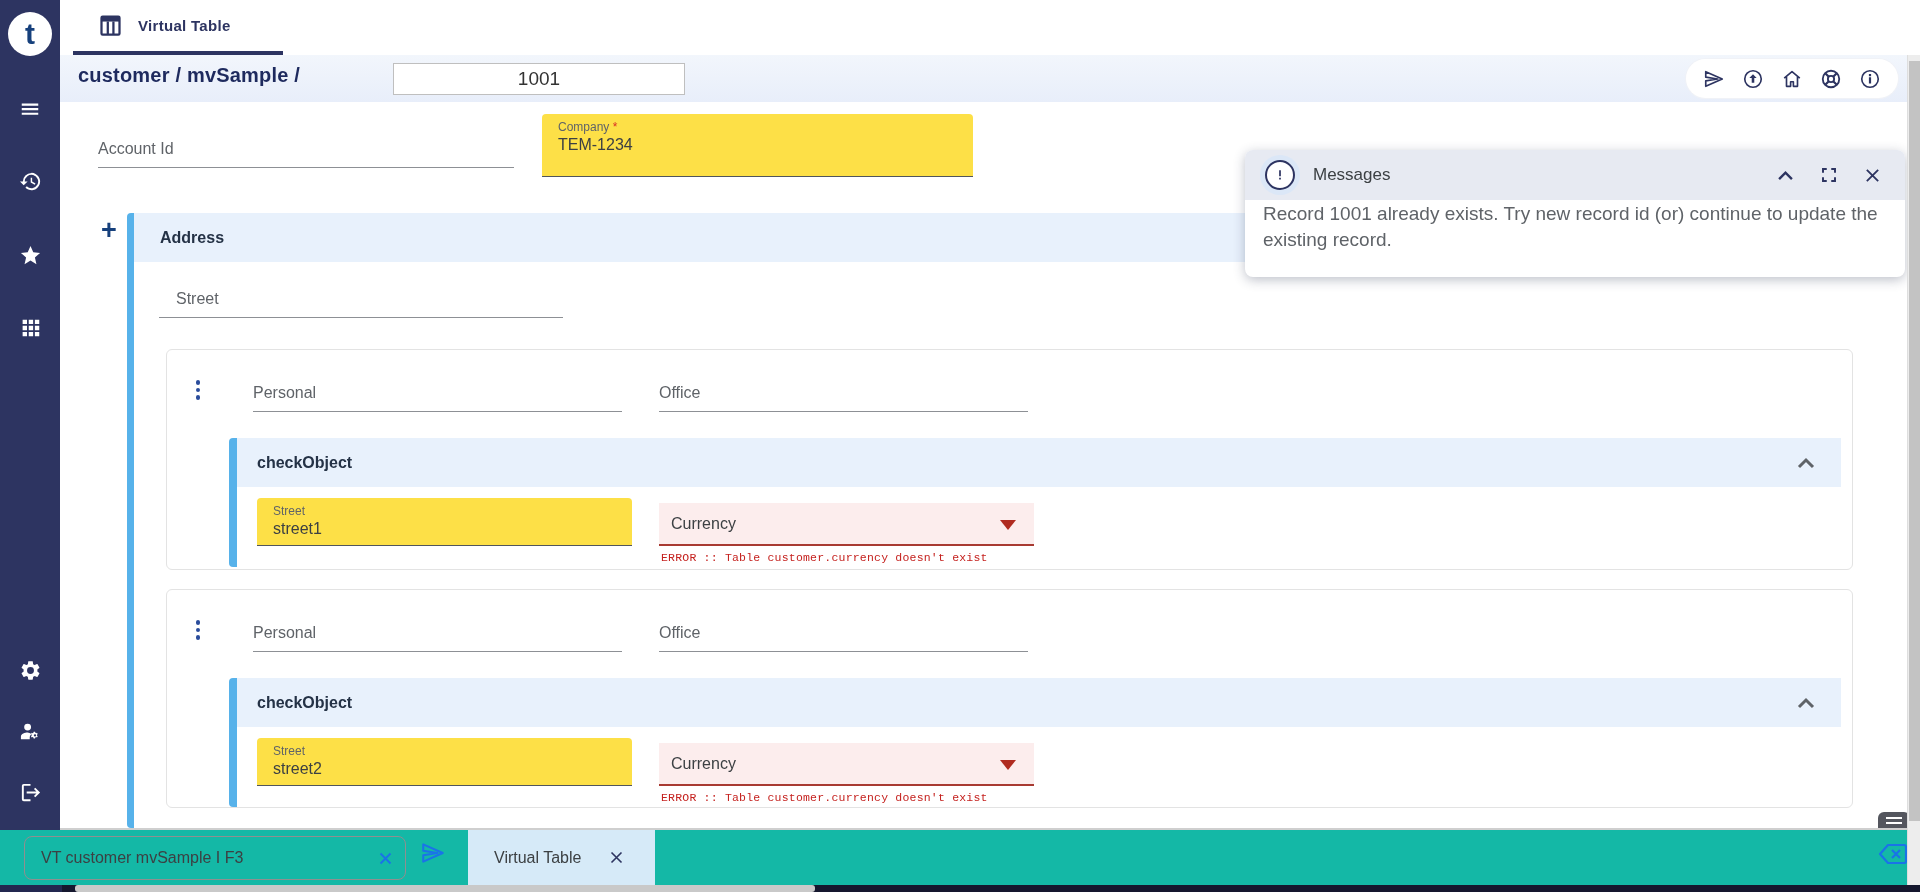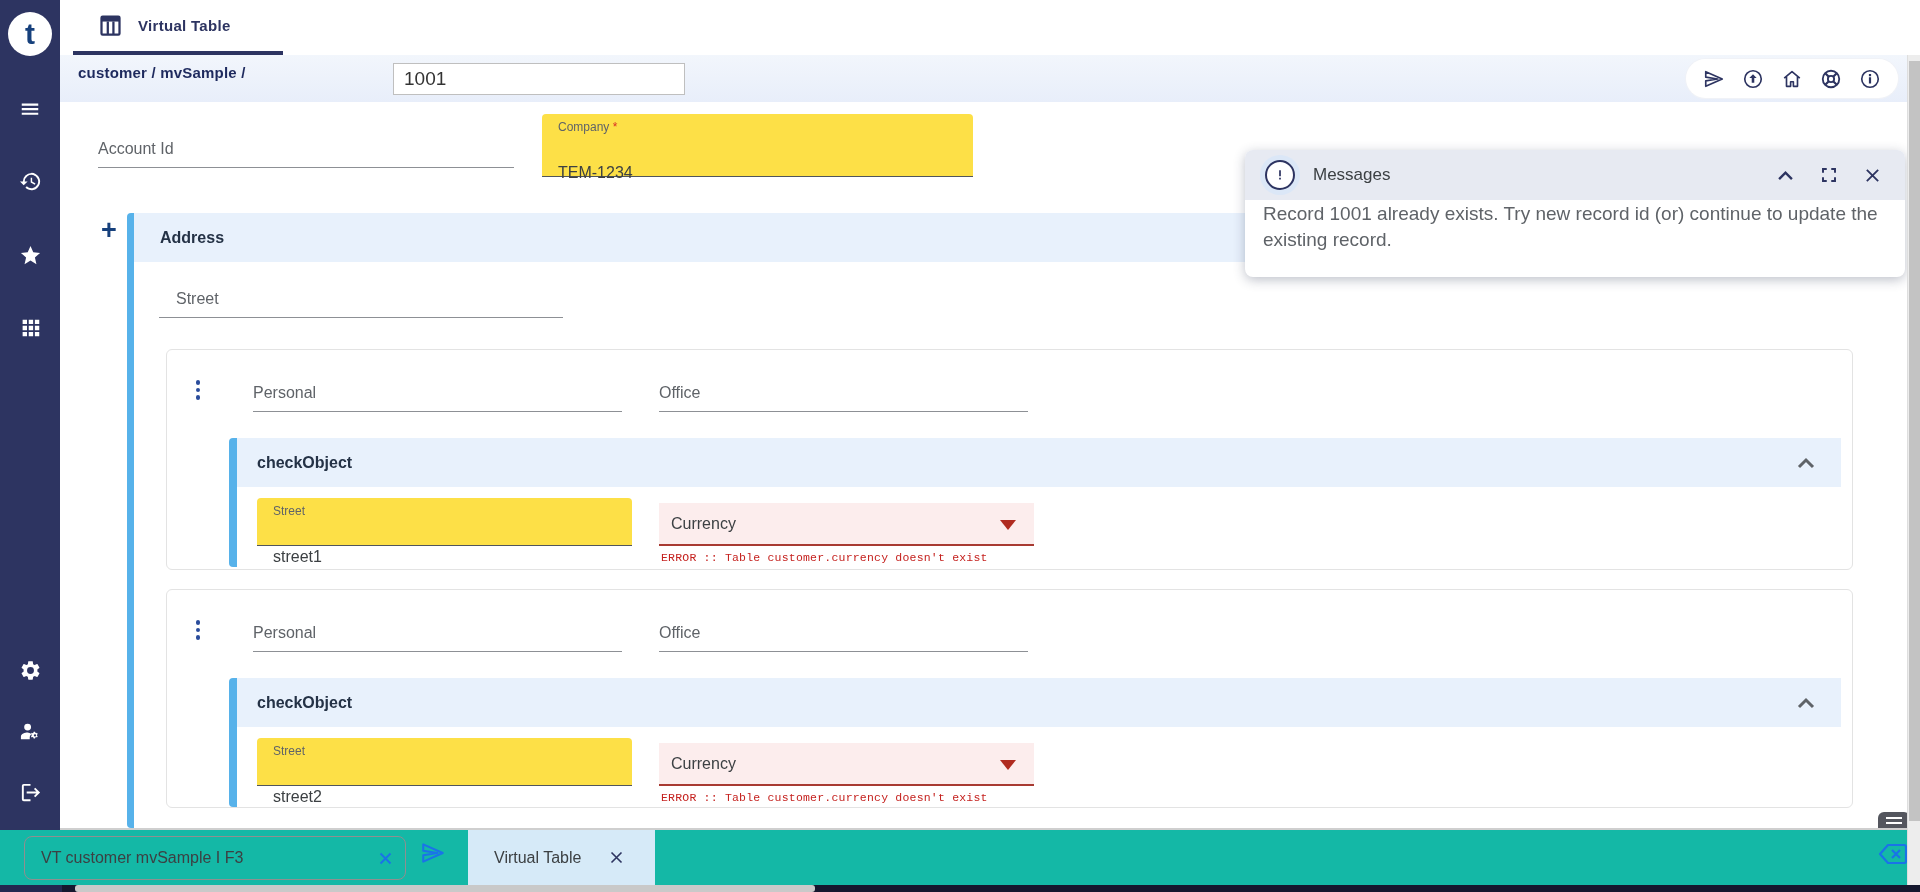--- a/index.html
+++ b/index.html
@@ -19,37 +19,37 @@
   
   .tabbar { left:60px; top:0; width:1860px; height:55px; background:#fff; }
   .active-tab { position:absolute; left:13px; top:0; width:210px; height:55px;
                 border-bottom:4px solid #2d3461; display:flex; align-items:center; gap:14px;
                 padding-left:24px; cursor:pointer; }
   .active-tab .tab-label { color:#2d3461; font-size:15px; font-weight:600; letter-spacing:.3px; }
 
   
   .band { left:60px; top:55px; width:1860px; height:47px;
           background:linear-gradient(#f2f6fc, #e8eefa); }
-  .breadcrumb { position:absolute; left:18px; top:9px; font-size:15px; font-weight:700;
+  .breadcrumb { position:absolute; left:18px; top:9px; font-size:20px; font-weight:700;
                 color:#1e2a5e; letter-spacing:.2px; }
   .record-input { position:absolute; left:333px; top:8px; width:292px; height:32px;
                   border:1px solid #bfbfbf; background:#fff; font-size:19px; color:#333;
-                  padding:0 10px; font-family:"Liberation Sans", sans-serif; }
+                  padding:0 10px; font-family:"Liberation Sans", sans-serif;text-align:center; }
   .icon-pill { position:absolute; right:22px; top:4px; width:212px; height:39px; background:#fff;
                border-radius:20px; display:flex; align-items:center; justify-content:space-evenly;
                box-shadow:0 0 0 1px #f0f2f7; }
   .pill-icon { width:22px; height:22px; cursor:pointer; display:flex; align-items:center; justify-content:center; }
 
   
   .uline-field { position:absolute; border-bottom:1px solid #8d9095; }
   .uline-label { position:absolute; left:17px; bottom:9px; font-size:16px; color:#5f6368; }
   .filled-field { position:absolute; background:#fde047; border-bottom:1px solid #50555c;
                   border-radius:4px 4px 0 0; }
   .ff-label { font-size:12px; color:#5f6368; padding:6px 0 0 16px; }
-  .ff-value { font-size:16px; color:#3c4043; padding:2px 0 0 16px;margin-top:28px; }
+  .ff-value { font-size:16px; color:#3c4043; padding:2px 0 0 16px; }
   .req { color:#d93025; }
 
   
   .section-bar { position:absolute; left:0; top:0; width:7px; height:100%;
                  background:#57b2ea; border-radius:4px 0 0 4px; }
   .section-head { position:absolute; left:7px; top:0; right:0; height:49px; background:#e8f1fc;
                   display:flex; align-items:center; }
   .section-title { font-size:16px; font-weight:700; color:#243246; margin-left:26px; }
   .plus-btn { left:96px; top:218px; width:26px; height:26px; color:#16407c; font-size:27px;
               font-weight:600; line-height:24px; text-align:center; cursor:pointer; }

